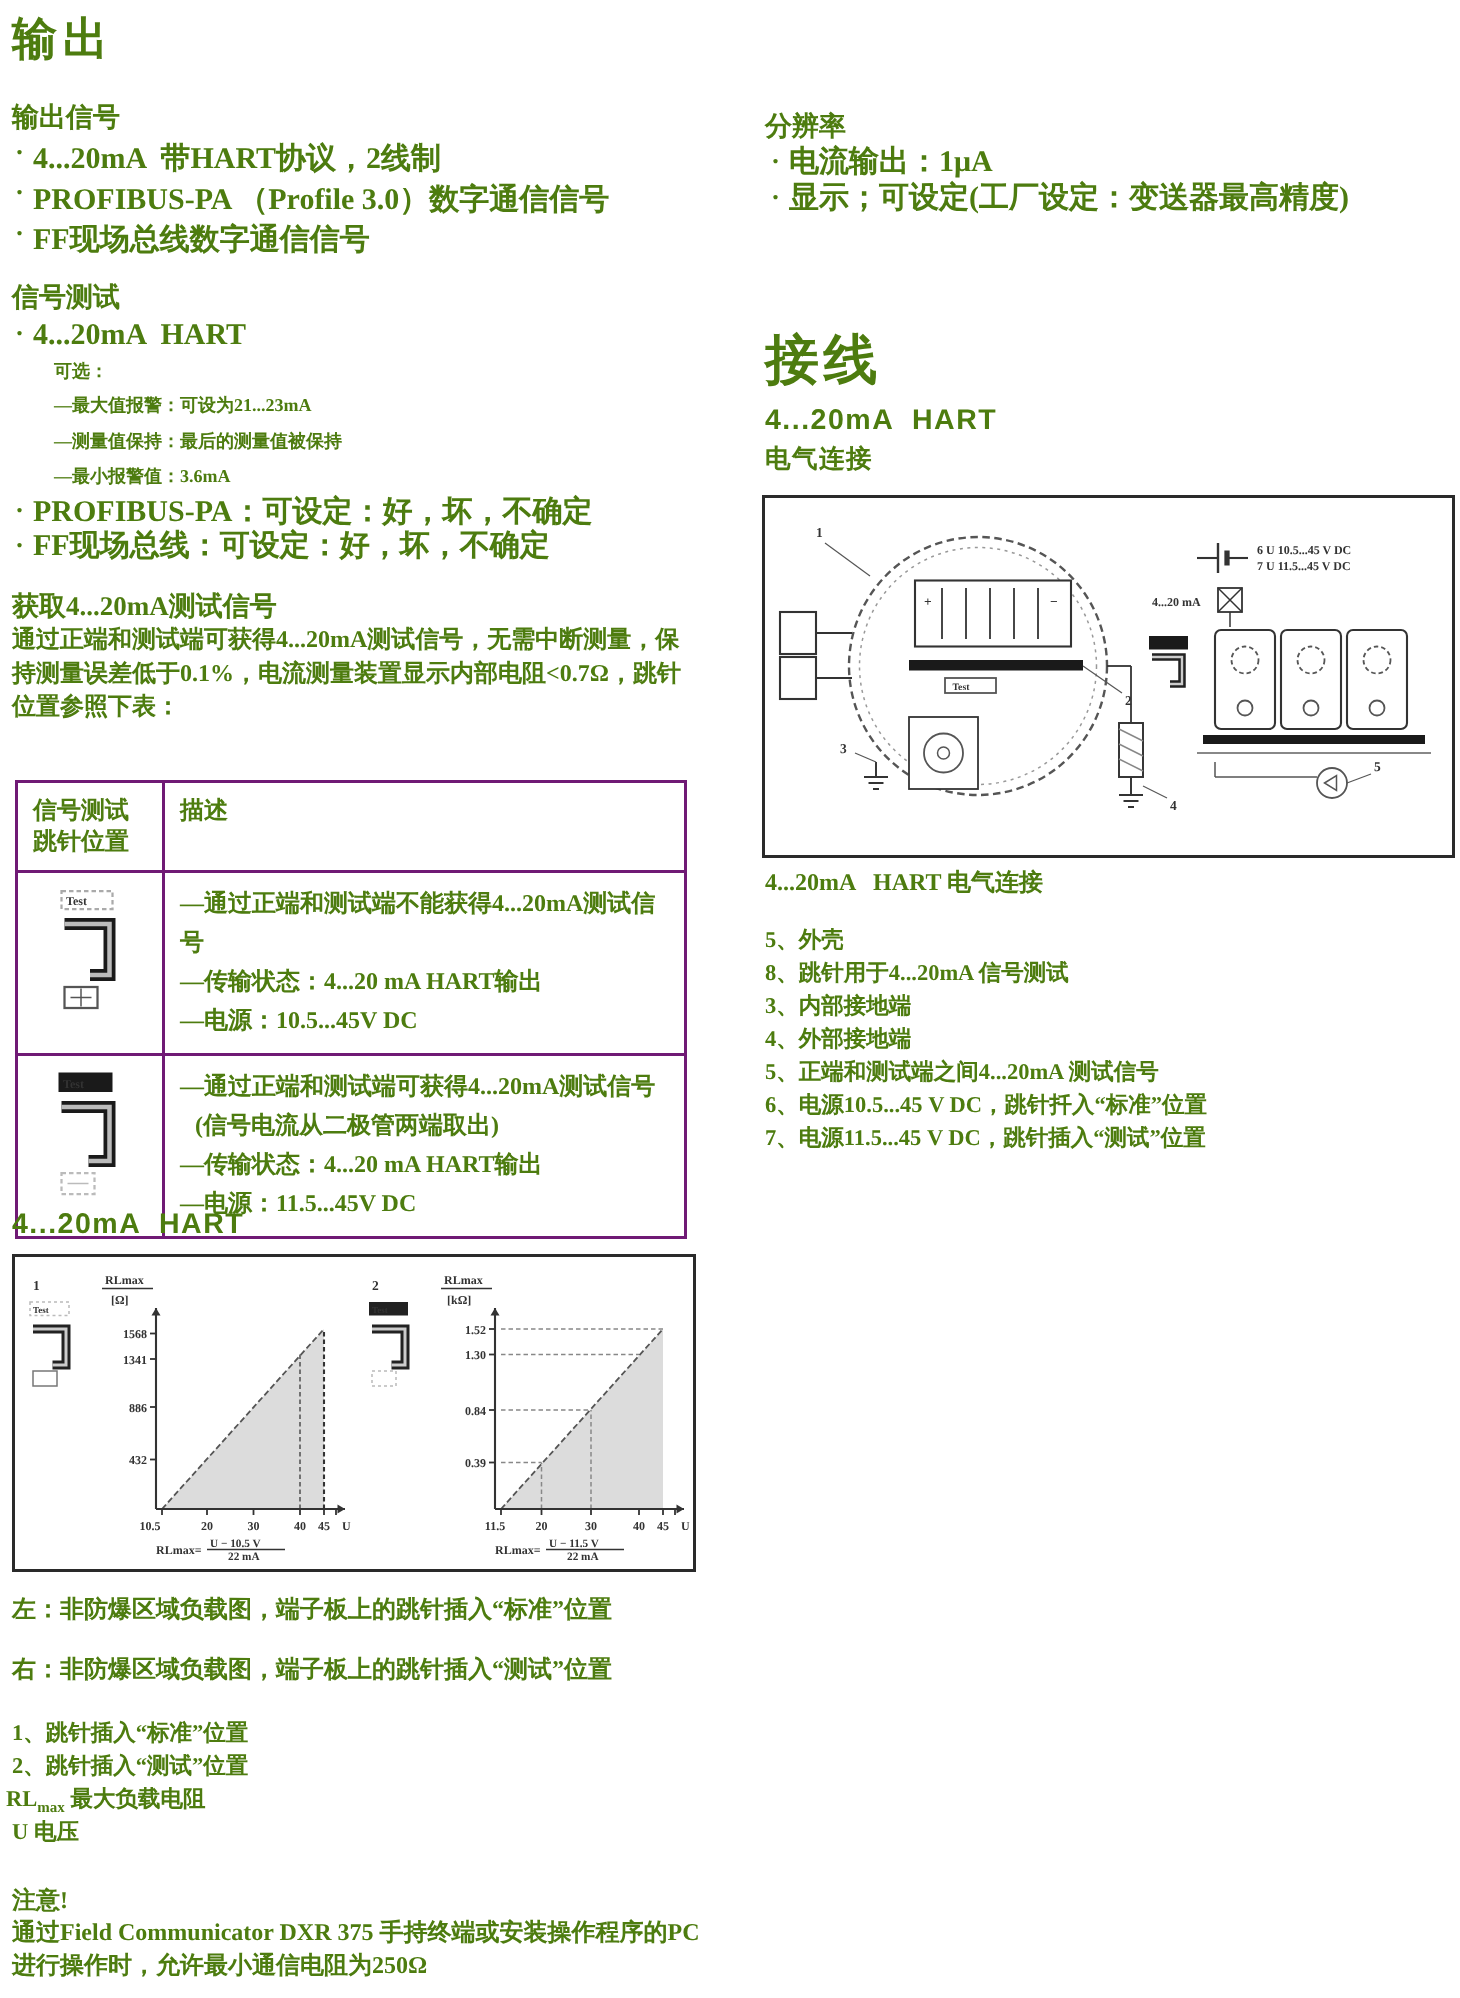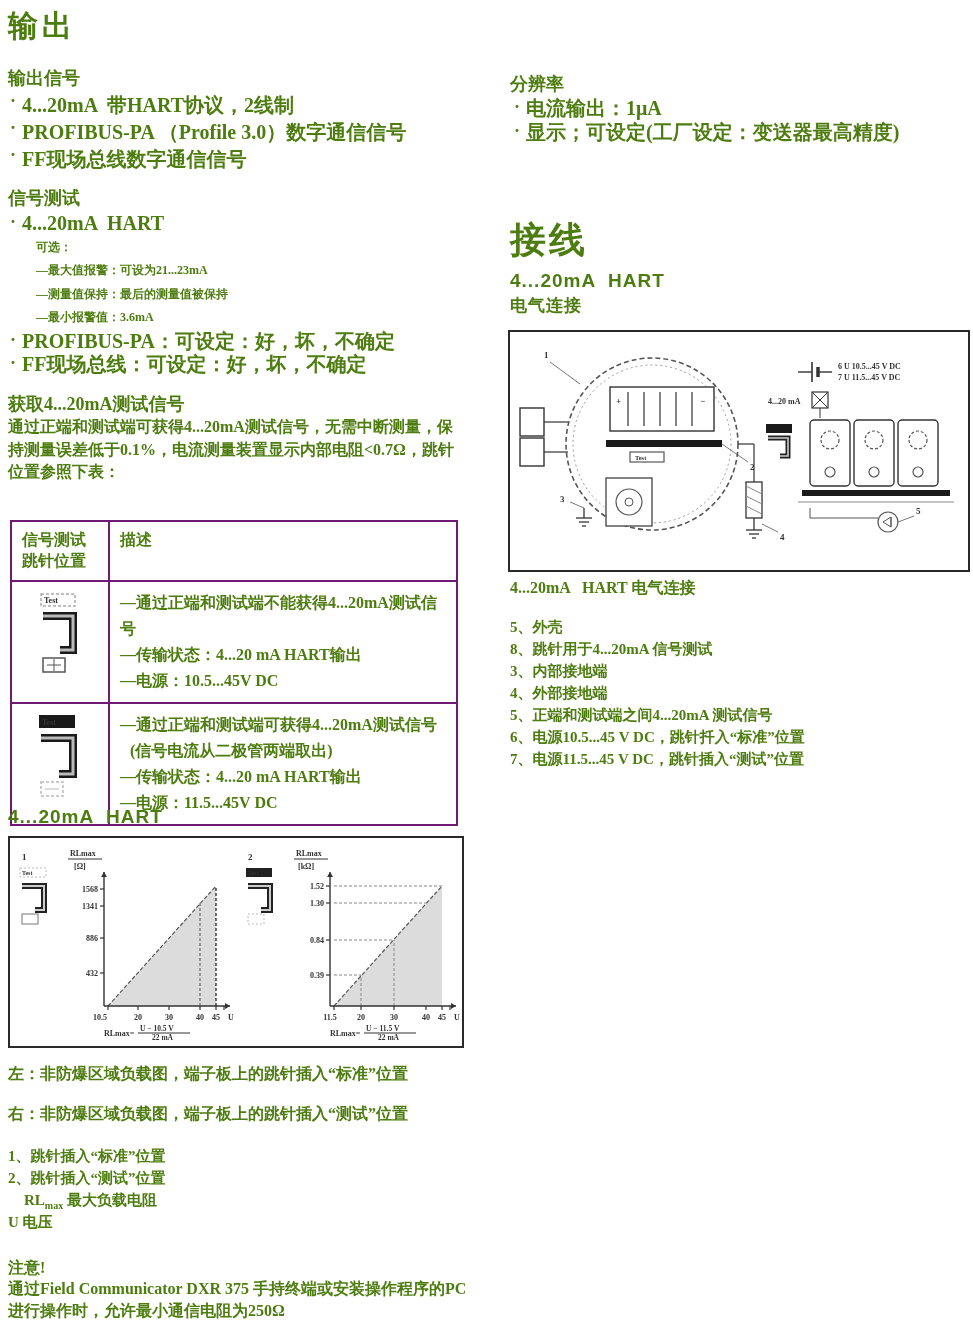--- a/index.html
+++ b/index.html
@@ -214,21 +214,21 @@
       <text x="128" y="187" font-size="7.5">U − 11.5 V</text>
       <text x="140" y="196" font-size="7.5">22 mA</text>
     </svg>
   </div>
 
   <div class="abs body16 t" style="left:8px;top:1062px;width:470px;">左：非防爆区域负载图，端子板上的跳针插入“标准”位置</div>
   <div class="abs body16 t" style="left:8px;top:1102px;width:470px;">右：非防爆区域负载图，端子板上的跳针插入“测试”位置</div>
 
   <div class="abs body15 t" style="left:8px;top:1146px;">1、跳针插入“标准”位置</div>
   <div class="abs body15 t" style="left:8px;top:1168px;">2、跳针插入“测试”位置</div>
-  <div class="abs body15" style="left:24px;top:1190px;">
+  <div class="abs body15" style="left:4px;top:1190px;">
     <span class="t">RL</span><sub class="t" style="font-size:10px;">max</sub><span class="t"> 最大负载电阻</span>
   </div>
   <div class="abs body15" style="left:8px;top:1212px;">
     <span class="t">U</span><span class="t"> 电压</span>
   </div>
 
   <div class="abs body16 t" style="left:8px;top:1256px;">注意!</div>
   <div class="abs body16 t" style="left:8px;top:1278px;width:470px;line-height:22px;">通过Field Communicator DXR 375 手持终端或安装操作程序的PC</div>
   <div class="abs body16 t" style="left:8px;top:1300px;width:470px;line-height:22px;">进行操作时，允许最小通信电阻为250Ω</div>
 

